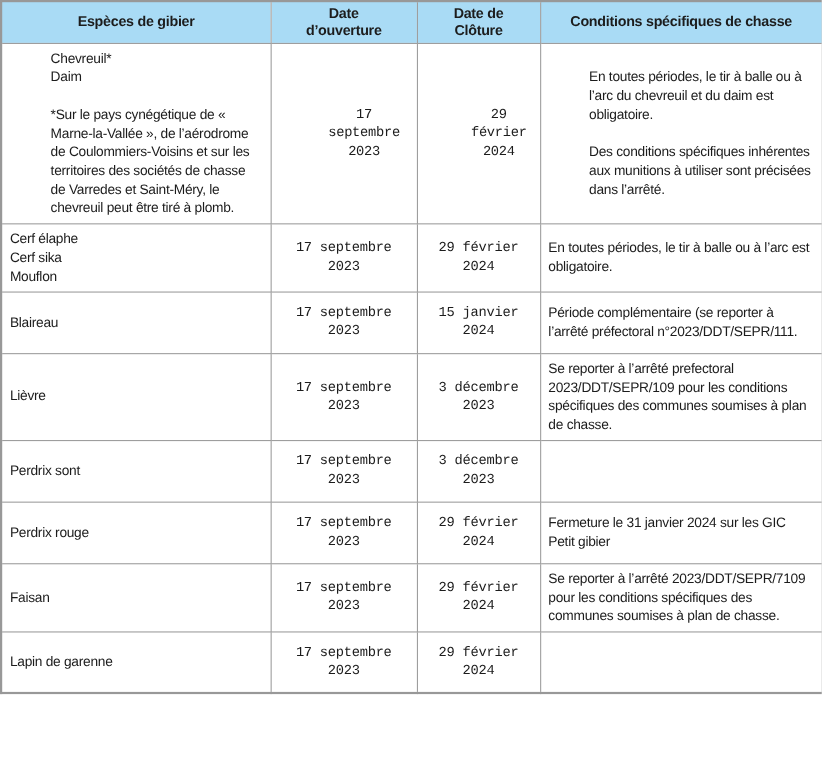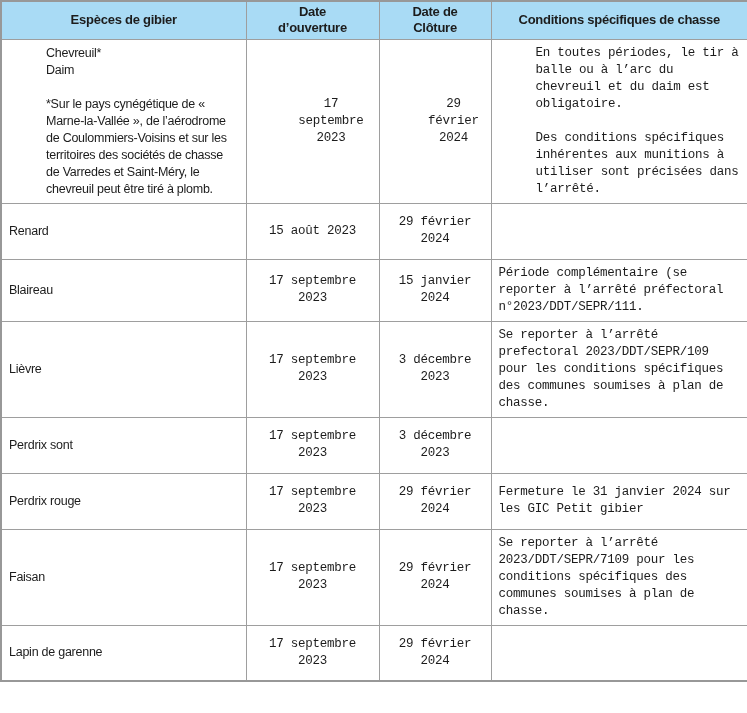--- a/index.html
+++ b/index.html
@@ -44,21 +44,21 @@
     background: #ffffff;
     font-size: 12.5px;
     line-height: 1.36;
     vertical-align: middle;
     height: 56px;
     padding: 5px 7px;
     white-space: pre-line;
   }
   td.col-species { text-align: left; }
   td.col-open, td.col-close { text-align: center; font-family: Liberation Mono, monospace; }
-  td.col-cond { text-align: left; font-family: Liberation Mono, monospace; }
+  td.col-cond { text-align: left; }
   tbody tr:first-child td { height: 157px; padding-left: 44px; }
 </style>
 </head>
 <body>
 
 <div class="table-wrap">
   <table class="schedule">
     <colgroup>
       <col class="c-species">
       <col class="c-open">
@@ -81,28 +81,30 @@
 Daim
 
 *Sur le pays cynégétique de « Marne-la-Vallée », de l’aérodrome de Coulommiers-Voisins et sur les territoires des sociétés de chasse de Varredes et Saint-Méry, le chevreuil peut être tiré à plomb.</td>
     <td class="col-open">17 septembre 2023</td>
     <td class="col-close">29 février 2024</td>
     <td class="col-cond">En toutes périodes, le tir à balle ou à l’arc du chevreuil et du daim est obligatoire.
 
 Des conditions spécifiques inhérentes aux munitions à utiliser sont précisées dans l’arrêté.</td>
   </tr>
 
+  <tr>
+    <td class="col-species">Cerf élaphe
+Cerf sika
+Mouflon</td>
+    <td class="col-open">17 septembre 2023</td>
+    <td class="col-close">29 février 2024</td>
+    <td class="col-cond">En toutes périodes, le tir à balle ou à l’arc est obligatoire.</td>
+  </tr>
 
 
-  <tr>
-    <td class="col-species">Renard</td>
-    <td class="col-open">15 août 2023</td>
-    <td class="col-close">29 février 2024</td>
-    <td class="col-cond"></td>
-  </tr>
 
   <tr>
     <td class="col-species">Blaireau</td>
     <td class="col-open">17 septembre 2023</td>
     <td class="col-close">15 janvier 2024</td>
     <td class="col-cond">Période complémentaire (se reporter à l’arrêté préfectoral n°2023/DDT/SEPR/111.</td>
   </tr>
 
   <tr>
     <td class="col-species">Lièvre</td>

